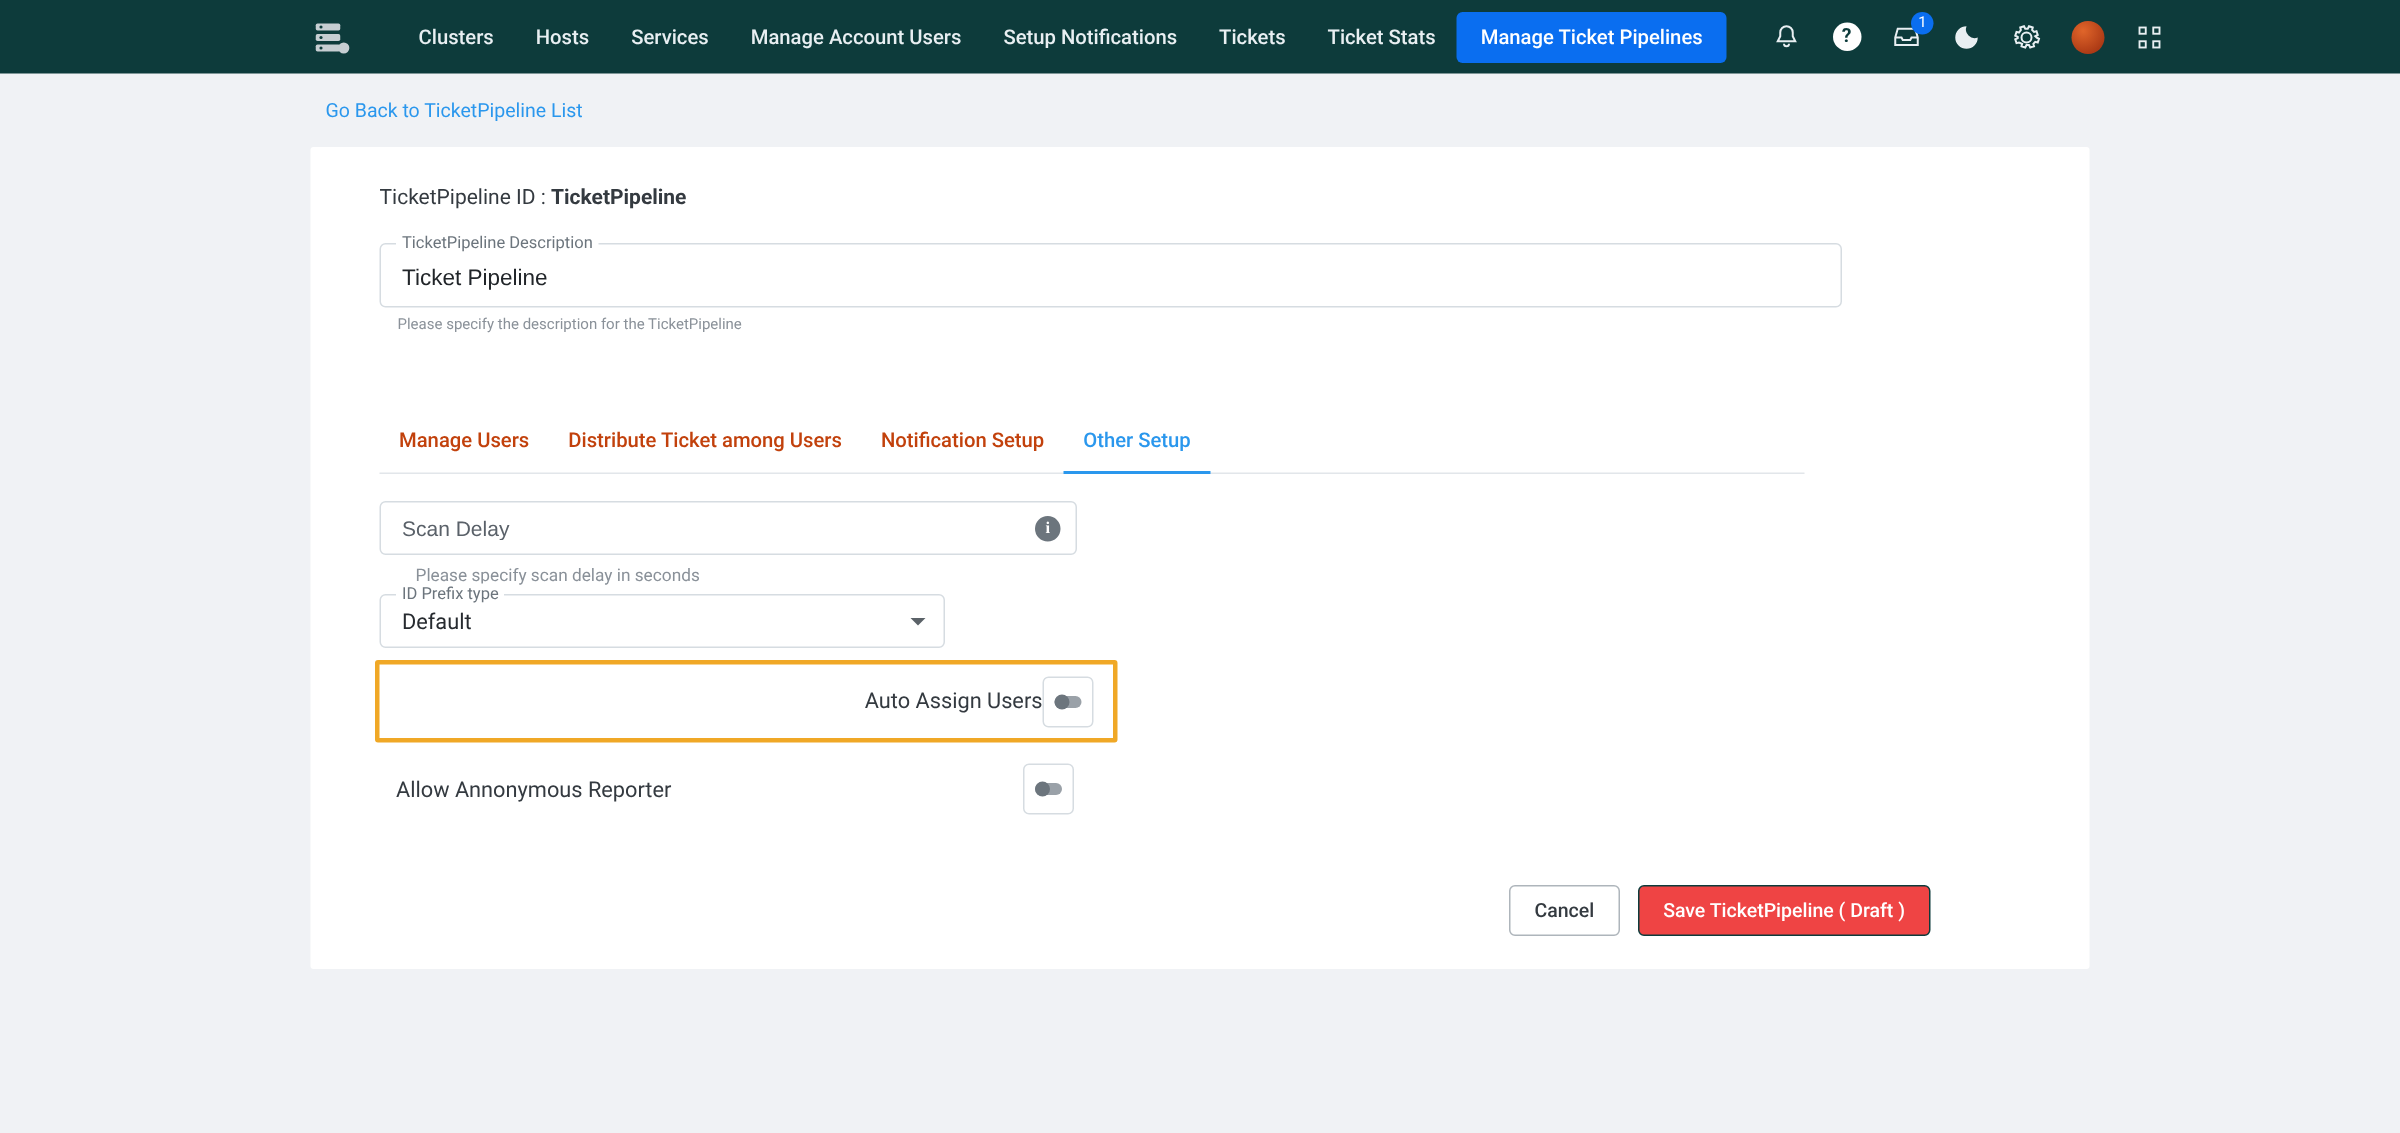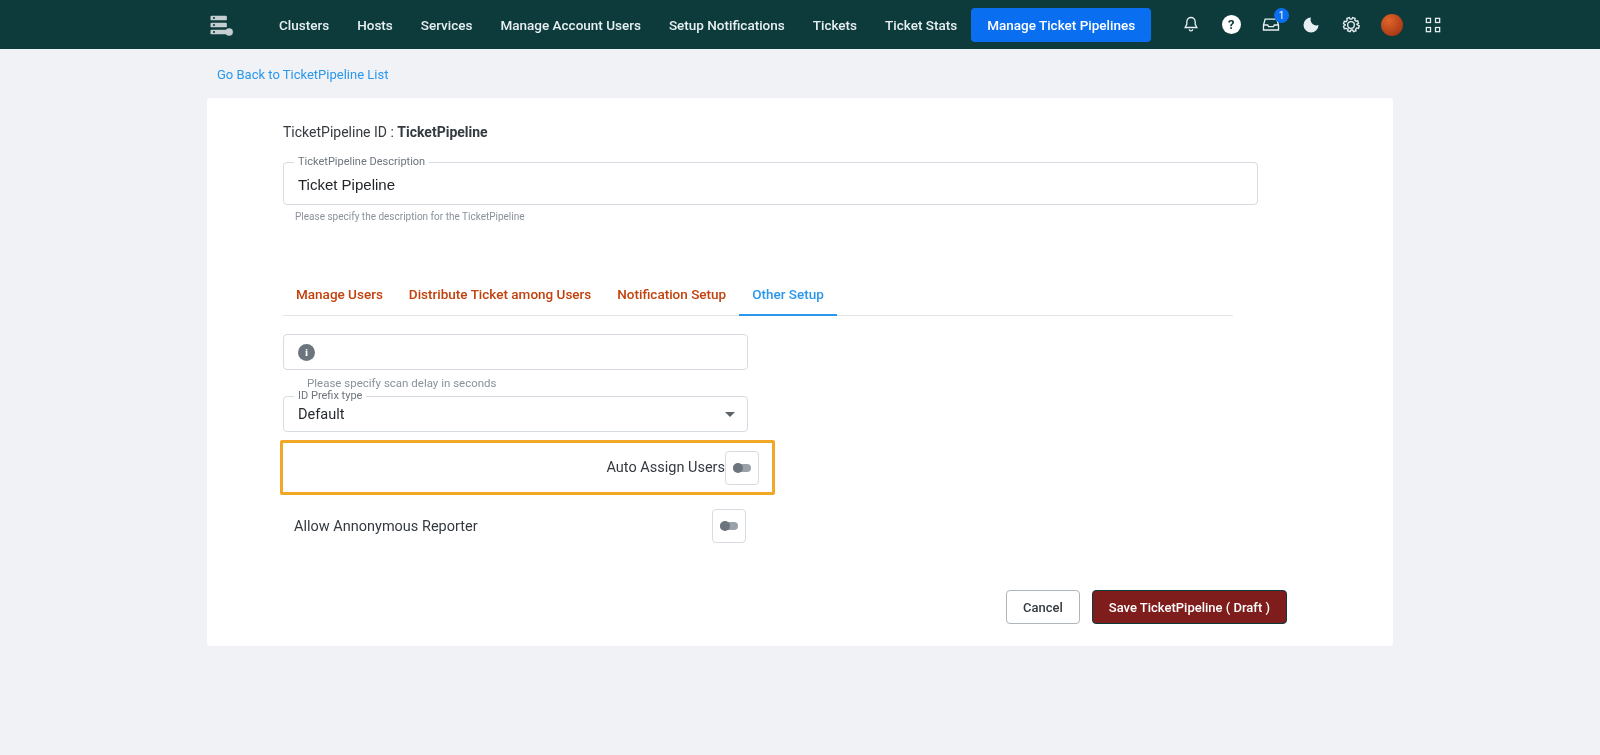--- a/index.html
+++ b/index.html
@@ -125,21 +125,21 @@
     }
     .card {
       background: #fff;
       border-radius: 2px;
       padding: 26px 0 30px 0;
       min-height: 548px;
       position: relative;
     }
     .card-inner {
       width: 975px;
-      margin-left: 76px;
+      margin-left: 46px;
     }
     .id-line {
       font-size: 14px;
       color: #343a40;
       margin-bottom: 22px;
     }
     .id-line .bold {
       font-weight: 700;
     }
     .field-wrap {
@@ -239,21 +239,21 @@
     .select-label {
       font-size: 11px;
       color: #6c757d;
       position: absolute;
       top:-8px;
       left:10px;
       background:#fff;
       padding:0 4px;
     }
     .select-box {
-      width: 465px;
+      width: 377px;
       height: 36px;
       border: 1px solid #d6dce1;
       border-radius: 4px;
       padding: 0 12px 0 14px;
       font-size: 14.5px;
       color: #272b30;
       display: flex;
       align-items: center;
       justify-content: space-between;
       cursor: pointer;
@@ -332,21 +332,21 @@
       display: flex;
       align-items: center;
       font-weight: 500;
     }
     .btn.outline {
       background: #fff;
       border: 1px solid #aeb5bb;
       color: #343a40;
     }
     .btn.primary {
-      background: #7f1d1d;
+      background: #ef4444;
       color: #fff;
       border: 1px solid #0d3b3b;
     }
   </style>
 </head>
 <body>
 
 <div class="topbar">
   <div class="topbar-container">
     <div class="logo">
@@ -425,20 +425,21 @@
 
       <div class="tabs">
         <div class="tab">Manage Users</div>
         <div class="tab">Distribute Ticket among Users</div>
         <div class="tab">Notification Setup</div>
         <div class="tab active">Other Setup</div>
       </div>
 
       <div class="tab-content">
         <div class="small-field-wrap">
+          <input class="small-input" type="text" placeholder="Scan Delay" style="">
           <div class="info-circle">i</div>
         </div>
         <div class="helper-small">Please specify scan delay in seconds</div>
 
         <div class="select-wrap">
           <div class="select-box">
             <span class="select-label">ID Prefix type</span>
             <span>Default</span>
             <div class="caret"></div>
           </div>

